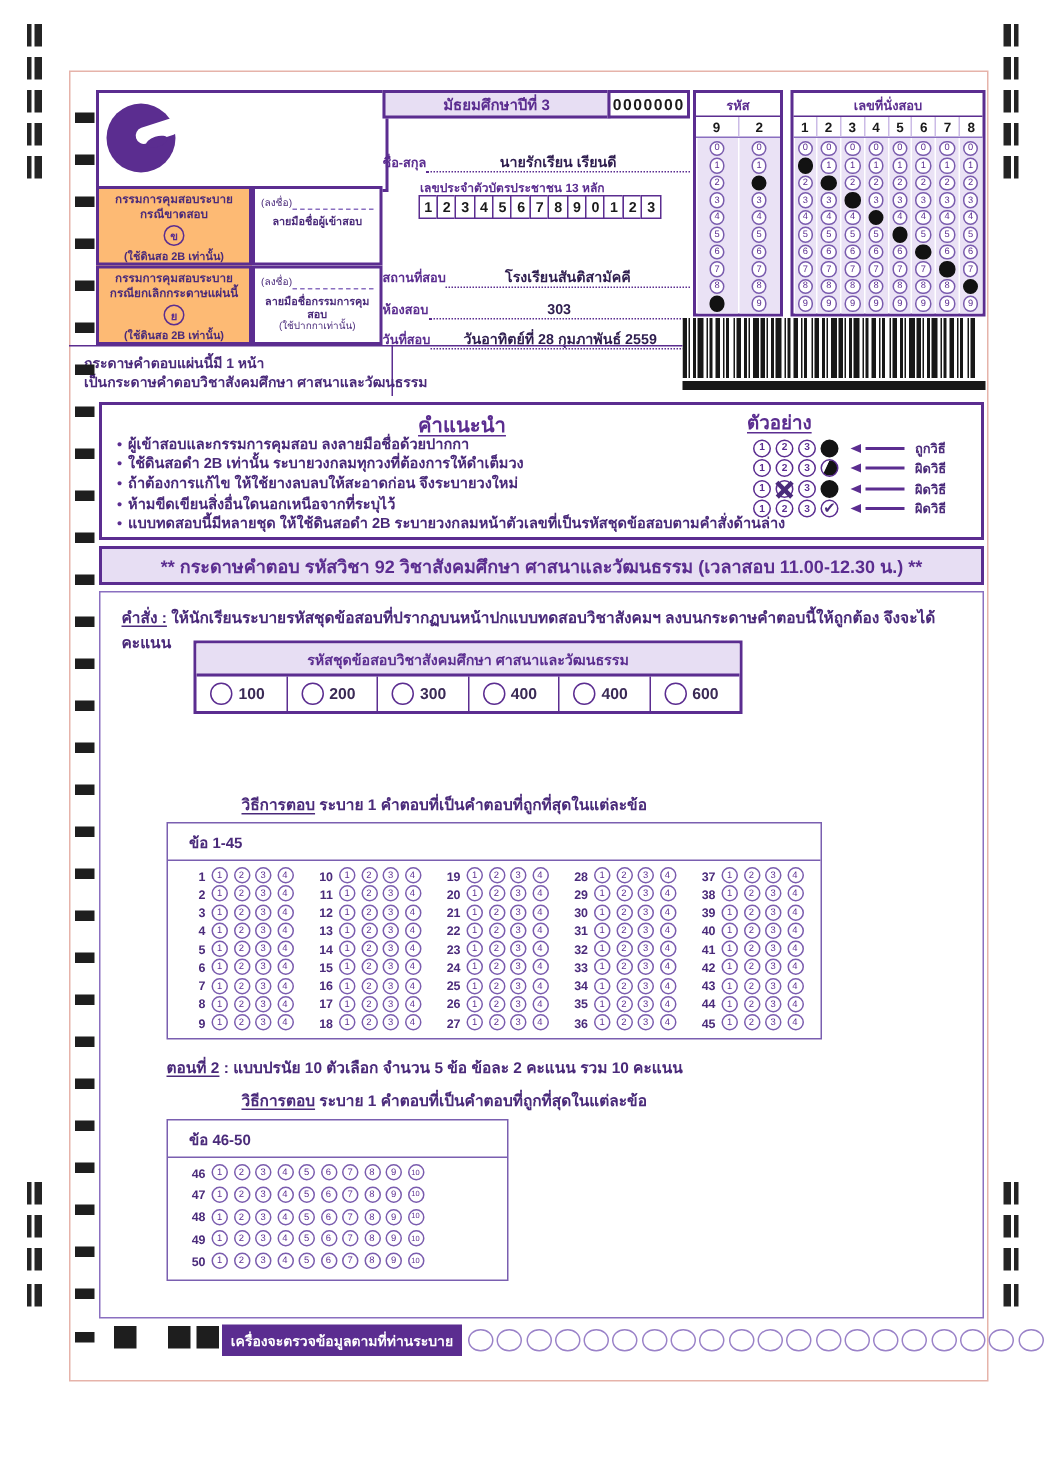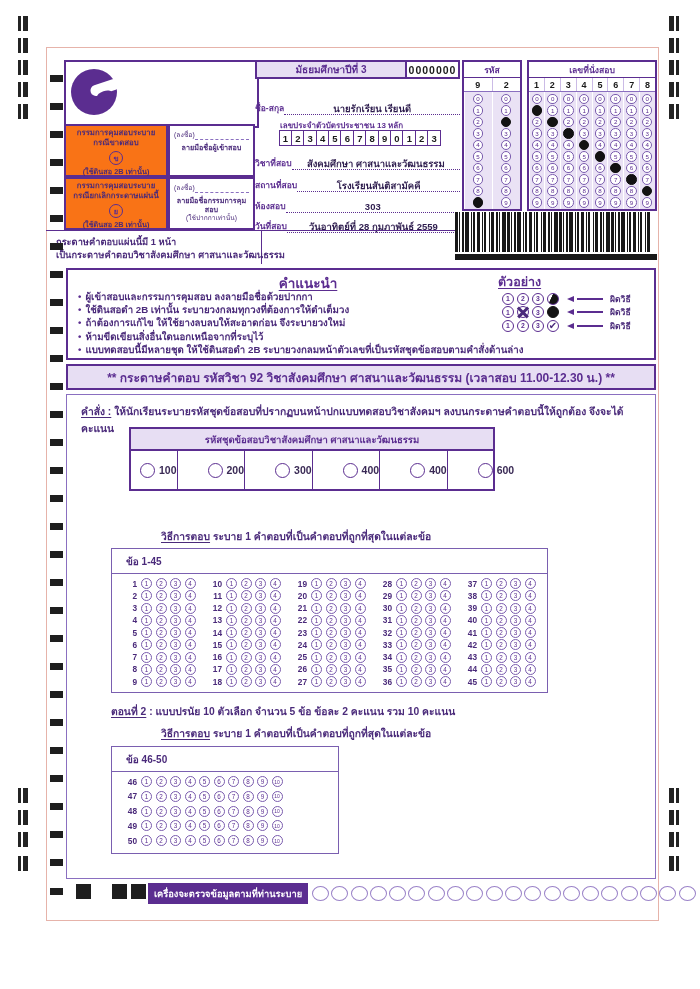--- a/index.html
+++ b/index.html
@@ -16,21 +16,21 @@
   
   #logo-box{left:64px;top:60px;width:191px;height:64px;border:2px solid #5b2d90;background:#fff;}
   .emb{position:absolute;left:5px;top:7px;width:46px;height:46px;border-radius:50%;background:#5b2d90;}
   .emb-cut{position:absolute;right:-3px;top:13px;width:30px;height:11px;background:#fff;transform:rotate(-18deg);border-radius:6px;}
   .emb-dot{position:absolute;right:5px;top:22px;width:15px;height:7px;background:#5b2d90;border-radius:50%;transform:rotate(-18deg);}
   #logo-text{position:absolute;left:55px;top:1px;width:132px;}
   .logo-thai{font-size:24px;font-weight:bold;line-height:24px;letter-spacing:3px;color:#5b2d90;}
   .logo-latin{font-size:12px;font-weight:bold;letter-spacing:4px;line-height:11px;color:#5b2d90;}
   .logo-org{font-size:5px;line-height:6px;color:#5b2d90;margin-top:2px;}
   .logo-org2{font-size:4.4px;line-height:5px;color:#5b2d90;}
-  .cbox{border:2px solid #5b2d90;background:#f97316;text-align:center;padding-top:2px;box-sizing:border-box;}
+  .cbox{border:2px solid #5b2d90;background:#fdba74;text-align:center;padding-top:2px;box-sizing:border-box;}
   .cbox .t{font-size:7.8px;font-weight:bold;line-height:9.5px;color:#4a2a7a;}
   .letter-bub{display:inline-flex;align-items:center;justify-content:center;width:12px;height:12px;border:1.3px solid #5b2d90;border-radius:50%;font-size:7.5px;font-weight:bold;margin:1px 0;}
   .cbox .n{font-size:7.3px;font-weight:bold;color:#4a2a7a;}
   .sbox{border:2px solid #5b2d90;background:#fff;box-sizing:border-box;padding:3px 4px 0 4px;}
   .sig-row{display:flex;align-items:flex-end;font-size:6.8px;color:#4a2a7a;}
   .sig-dots{flex:1;border-bottom:1.2px dashed #8a6fc0;height:10px;}
   .sig-lab{text-align:center;font-size:7.2px;font-weight:bold;color:#4a2a7a;margin-top:4px;line-height:8.5px;}
   .sig-note{text-align:center;font-size:6.6px;color:#4a2a7a;line-height:8px;}
   
   #grade-band{left:255px;top:60px;width:152px;height:19px;background:#e7def3;border:2px solid #5b2d90;display:flex;align-items:center;justify-content:center;font-size:10px;font-weight:bold;box-sizing:border-box;}
@@ -79,21 +79,21 @@
   .ex-b.check{color:#4a2a7a;font-size:10px;border-color:#5b2d90;}
   .arr-head{width:0;height:0;border-top:3.5px solid transparent;border-bottom:3.5px solid transparent;border-right:7px solid #5b2d90;flex:none;margin-left:5px;}
   .arr-line{width:26px;height:1.6px;background:#5b2d90;flex:none;margin-right:4px;}
   .ex-label{width:36px;font-size:8.6px;font-weight:bold;color:#4a2a7a;flex:none;}
   
   #banner{left:66px;top:364px;width:590px;height:26px;background:#e7def3;border:2px solid #5b2d90;display:flex;align-items:center;justify-content:center;font-size:12px;font-weight:bold;color:#5b2d90;box-sizing:border-box;}
   #main-box{left:66px;top:394px;width:590px;height:485px;border:1.5px solid #8a6fc0;box-sizing:border-box;}
   #command-line{position:absolute;left:14px;top:8px;font-size:10.3px;font-weight:bold;color:#4a2a7a;}
   #code-table{position:absolute;left:62px;top:32px;width:362px;border:2px solid #5b2d90;background:#fff;}
   #ct-header{height:20px;background:#e7def3;border-bottom:2px solid #5b2d90;display:flex;align-items:center;justify-content:center;font-size:9.5px;font-weight:bold;color:#5b2d90;}
-  #ct-body{display:flex;height:38px;gap:21px;}
+  #ct-body{display:flex;height:23px;}
   .ct-cell{flex:1;border-right:1.6px solid #5b2d90;display:flex;align-items:center;padding-left:9px;gap:4px;}
   .ct-cell:last-child{border-right:none;}
   .ct-circle{width:13px;height:13px;border:1.3px solid #5b2d90;border-radius:50%;background:#fff;flex:none;}
   .ct-num{font-size:10.5px;font-weight:bold;color:#3a2a55;}
   .part-h1{position:absolute;font-size:10.3px;font-weight:bold;color:#4a2a7a;}
   .part-h2{position:absolute;font-size:10.3px;font-weight:bold;color:#4a2a7a;}
   .qbox{position:absolute;border:1.3px solid #7a5fb0;background:#fff;box-sizing:border-box;}
   .box-label{position:absolute;left:14px;top:5px;font-size:10px;font-weight:bold;color:#4a2a7a;}
   .box-rule{position:absolute;left:0;right:0;top:24px;border-top:1.3px solid #7a5fb0;}
   #p1-grid{position:absolute;left:10px;right:8px;top:29px;bottom:5px;display:flex;justify-content:space-between;}
@@ -166,24 +166,20 @@
       <div class="idcell">5</div>
       <div class="idcell">6</div>
       <div class="idcell">7</div>
       <div class="idcell">8</div>
       <div class="idcell">9</div>
       <div class="idcell">0</div>
       <div class="idcell">1</div>
       <div class="idcell">2</div>
       <div class="idcell">3</div>
     </div>
-  <div class="abs frow" style="left:255px;top:156px;width:205px;">
-    <span class="flabel">วิชาที่สอบ</span>
-    <span class="fline">สังคมศึกษา ศาสนาและวัฒนธรรม</span>
-  </div>
   <div class="abs frow" style="left:255px;top:178px;width:205px;">
     <span class="flabel">สถานที่สอบ</span>
     <span class="fline">โรงเรียนสันติสามัคคี</span>
   </div>
   <div class="abs frow" style="left:255px;top:199px;width:205px;">
     <span class="flabel">ห้องสอบ</span>
     <span class="fline">303</span>
   </div>
   <div class="abs frow" style="left:255px;top:219px;width:205px;">
     <span class="flabel">วันที่สอบ</span>
@@ -418,20 +414,29 @@
           <div class="btext">ห้ามขีดเขียนสิ่งอื่นใดนอกเหนือจากที่ระบุไว้</div>
         </div>
         <div class="bullet">
           <div class="bdot">•</div>
           <div class="btext">แบบทดสอบนี้มีหลายชุด ให้ใช้ดินสอดำ 2B ระบายวงกลมหน้าตัวเลขที่เป็นรหัสชุดข้อสอบตามคำสั่งด้านล่าง</div>
         </div>
       </div>
     <div id="example-block">
       <div id="example-title">ตัวอย่าง</div>
       <div id="example-rows">
+          <div class="ex-row">
+            <div class="ex-b empty">1</div>
+            <div class="ex-b empty">2</div>
+            <div class="ex-b empty">3</div>
+            <div class="ex-b filled"></div>
+            <div class="arr-head"></div>
+            <div class="arr-line"></div>
+            <div class="ex-label">ถูกวิธี</div>
+          </div>
           <div class="ex-row">
             <div class="ex-b empty">1</div>
             <div class="ex-b empty">2</div>
             <div class="ex-b empty">3</div>
             <div class="ex-b half"></div>
             <div class="arr-head"></div>
             <div class="arr-line"></div>
             <div class="ex-label">ผิดวิธี</div>
           </div>
           <div class="ex-row">

